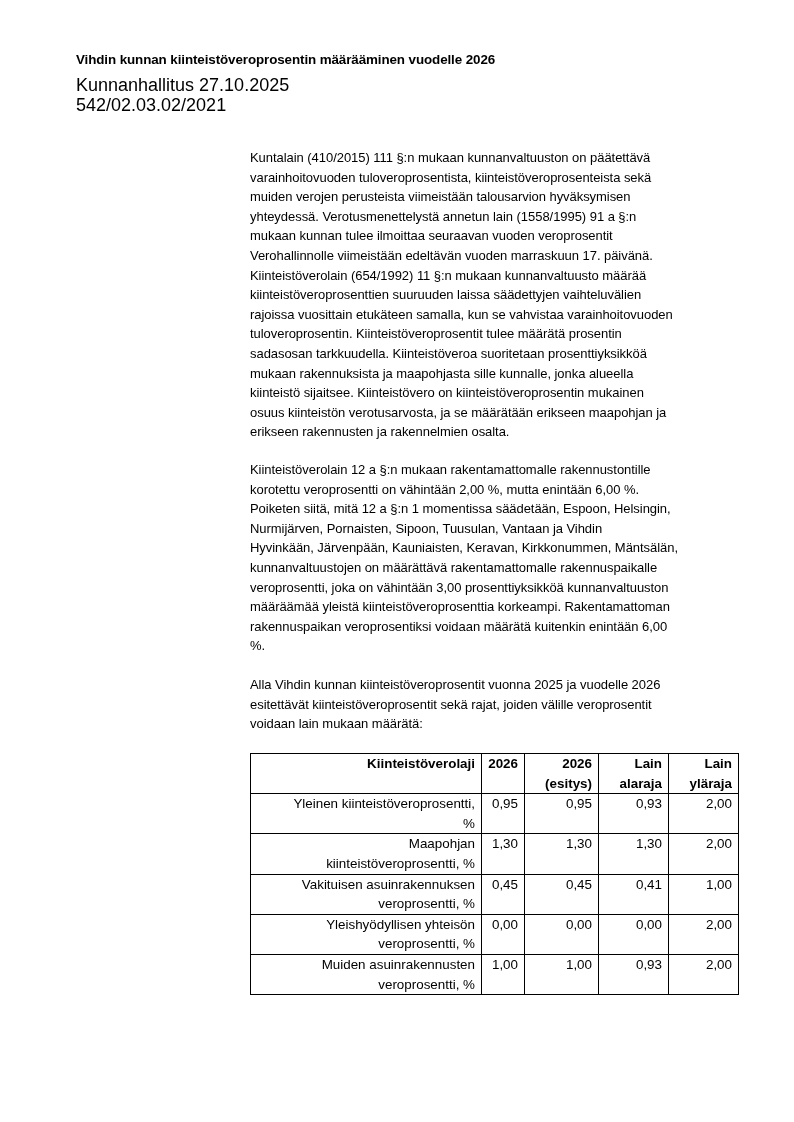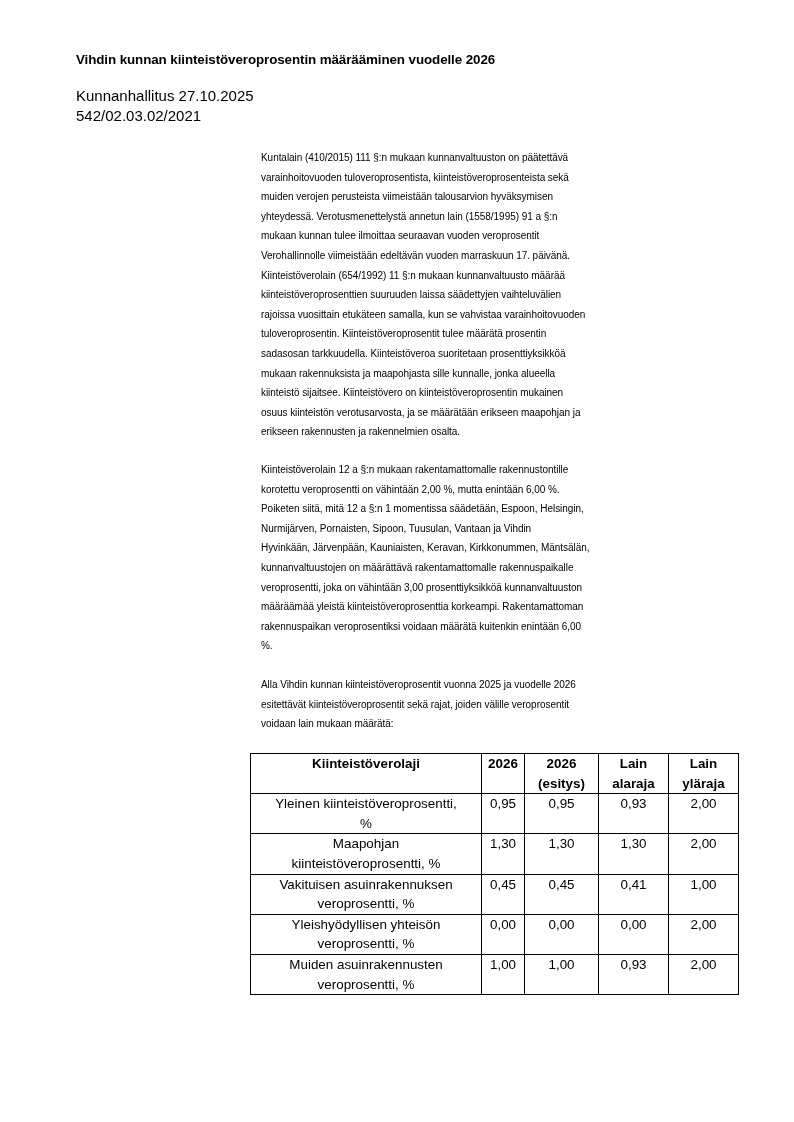--- a/index.html
+++ b/index.html
@@ -1,26 +1,26 @@
 <!DOCTYPE html>
 <html><head>
 <meta charset="utf-8">
 <style>
   html, body { margin: 0; padding: 0; background: #ffffff; }
   body { width: 794px; height: 1122px; position: relative; overflow: hidden;
          font-family: "Liberation Sans", "DejaVu Sans", sans-serif; color: #000; }
   .title { position: absolute; left: 76px; top: 52px; font-size: 13.4px; font-weight: bold; letter-spacing: -0.1px; }
-  .meta { position: absolute; left: 76px; top: 86px; font-size: 15px; line-height: 19.6px; }
-  .body { position: absolute; left: 261px; width: 500px; font-size: 10px; line-height: 19.6px; letter-spacing: -0.05px; }
+  .meta { position: absolute; left: 76px; top: 76px; font-size: 18px; line-height: 19.6px; }
+  .body { position: absolute; left: 250px; width: 500px; font-size: 13px; line-height: 19.6px; letter-spacing: -0.05px; }
   .p1 { top: 148px; }
   .p2 { top: 460px; }
   .p3 { top: 675px; }
   .line { display: block; white-space: nowrap; }
   table { position: absolute; left: 250px; top: 753px; border-collapse: collapse; font-size: 13.4px; line-height: 19.6px; }
-  td, th { border: 1px solid #000; padding: 0 6px; vertical-align: top; text-align: center; }
+  td, th { border: 1px solid #000; padding: 0 6px; vertical-align: top; text-align: right; }
   th { font-weight: bold; height: 38px; }
   td { height: 39px; margin-left: 40px; }
   .c0 { width: 218px; }
   .c1 { width: 30px; }
   .c2 { width: 61px; }
   .c3 { width: 57px; }
   .c4 { width: 57px; }
 </style>
 </head>
 <body>

